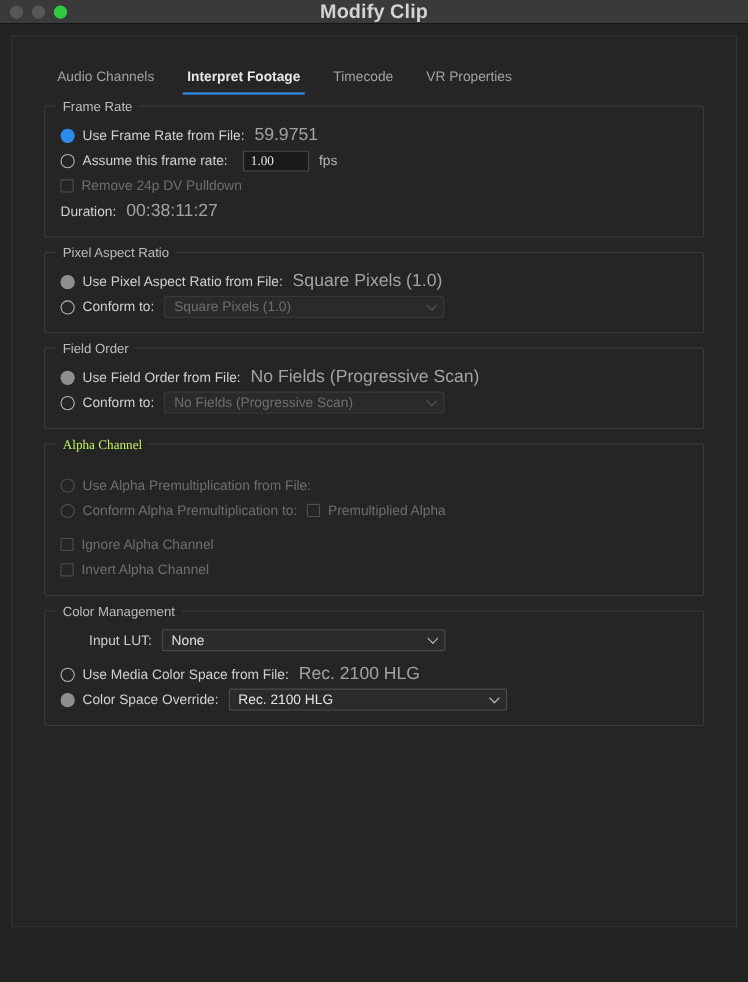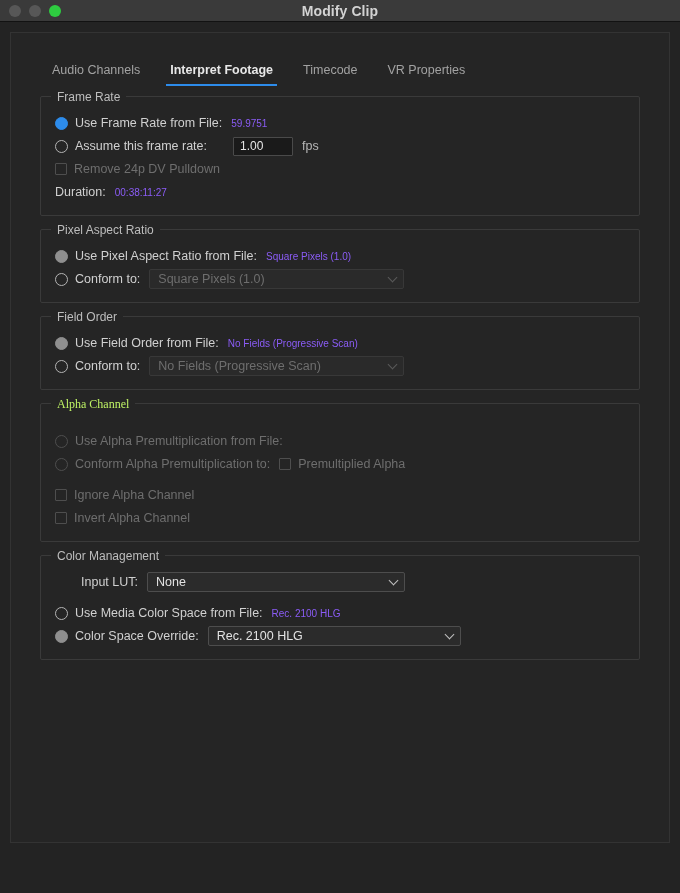--- a/index.html
+++ b/index.html
@@ -30,21 +30,21 @@
     margin-left: 9px;
   }
   .light { width: 12px; height: 12px; border-radius: 50%; }
   .light.red    { background: #575757; }
   .light.yellow { background: #575757; }
   .light.green  { background: #2ecc40; }
   .win-title {
     position: absolute;
     left: 0; right: 0;
     text-align: center;
-    font-size: 14px;
+    font-size: 18px;
     font-weight: bold;
     color: #d3d3d3;
     letter-spacing: .1px;
     pointer-events: none;
   }
 
   
   .dialog-body {
     position: relative;
     height: 871px;
@@ -139,35 +139,36 @@
     background: transparent;
     flex: 0 0 auto;
     margin-right: 7px;
     border-radius: 1px;
   }
   .checkbox.disabled { border-color: #4e4e4e; }
 
   
   .label      { color: #d0d0d0; font-size: 12.5px; white-space: nowrap; }
   .label.dim  { color: #6e6e6e; }
-  .value      { color: #8b5cf6; font-size: 10px; margin-left: 9px; white-space: nowrap; }
+  .value      { color: #a3a3a3; font-size: 16px; margin-left: 9px; white-space: nowrap; }
   .label.right-gap { margin-right: 9px; }
 
   
   .textinput {
     width: 60px;
     height: 19px;
     background: #1a1a1a;
     border: 1px solid #4a4a4a;
     color: #e6e6e6;
     font-size: 12px;
     padding: 0 6px;
     line-height: 17px;
-    margin: 0 9px 0 26px;
+    margin: 0 9px 0 14px;
     border-radius: 1px;
+    font-family: Liberation Serif, serif;
   }
   .unit { color: #b6b6b6; font-size: 12.5px; }
 
   
   .select {
     position: relative;
     height: 20px;
     background: #2b2b2b;
     border: 1px solid #4d4d4d;
     border-radius: 2px;

